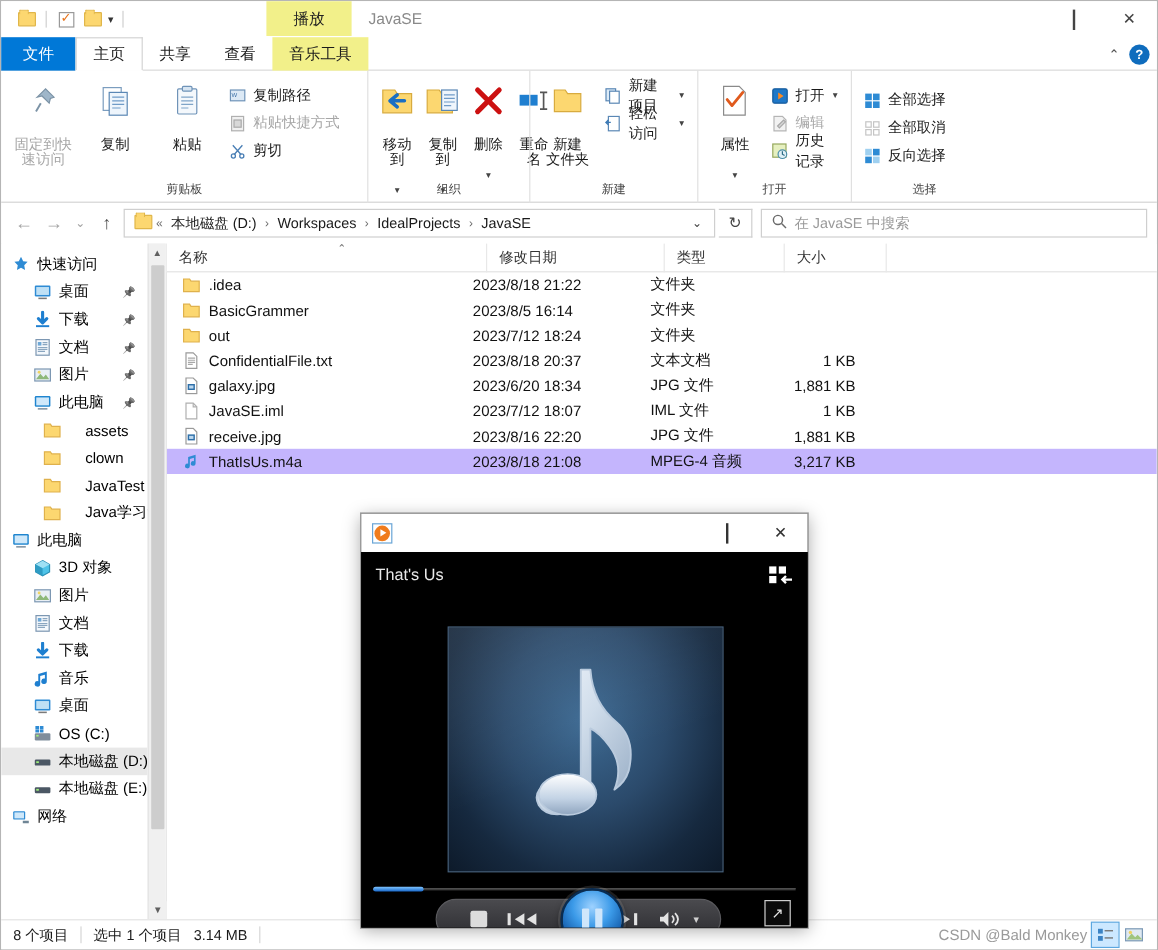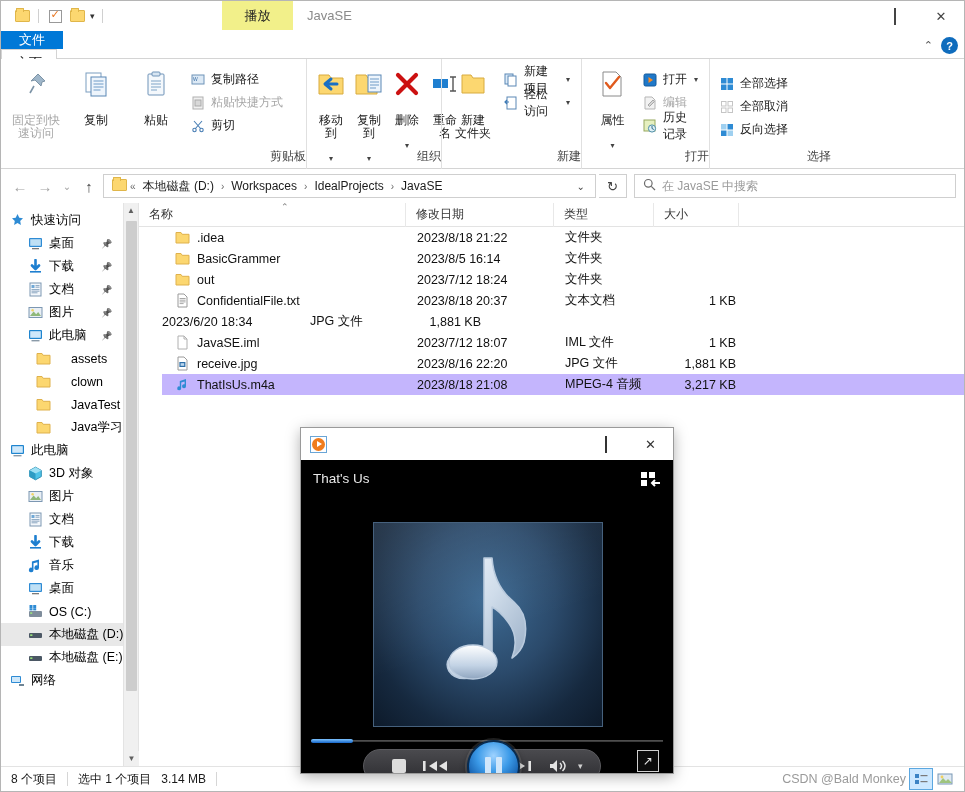--- a/index.html
+++ b/index.html
@@ -32,35 +32,35 @@
     background:#f2f08a; display:flex; align-items:center; justify-content:center;
     font-size:13px; color:#222;
   }
   .win-name { position:absolute; left:306px; top:0; height:29px; display:flex; align-items:center; font-size:13px; color:#8a8a8a; }
   .wincontrols { position:absolute; right:0; top:0; display:flex; height:30px; }
   .wc { width:46px; height:30px; display:flex; align-items:center; justify-content:center; font-size:13px; color:#444; }
   .wc-min:before{content:"";width:11px;height:1px;background:#444;}
   .wc-max:before{content:"";width:10px;height:10px;border:1px solid #444;}
 
   
-  .ribtabs { height:28px; display:flex; align-items:flex-start; background:#fff; position:relative; border-bottom:1px solid #d4d4d4;flex-direction:column;}
+  .ribtabs { height:28px; display:flex; align-items:center; background:#fff; position:relative; border-bottom:1px solid #d4d4d4;}
   .rtab { height:28px; padding:4px 14px; display:flex; align-items:center; font-size:13px; color:#1a1a1a; }
   .rtab.file { background:#0078d7; color:#fff; padding:0 18px; }
   .rtab.active { background:#fff; border:1px solid #d4d4d4; border-bottom:1px solid #fff; margin-bottom:-1px; }
   .rtab.ctx { background:#f2f08a; }
   .ribtabs-right { position:absolute; right:6px; bottom:4px; display:flex; align-items:center; gap:8px; }
   .chev-up { font-size:11px; color:#555; }
   .help-btn { width:17px;height:17px;border-radius:50%;background:#0f6cbd;color:#fff;font-size:11px;
      display:flex;align-items:center;justify-content:center;font-weight:bold;}
 
   
   .ribbon { height:110px; background:#fff; border-bottom:1px solid #d4d4d4; display:flex; position:relative; }
   .rgroup { height:110px; display:flex; flex-direction:column; position:relative; padding-top:4px;}
   .rgroup + .rgroup { border-left:1px solid #e0e0e0; }
-  .rgroup-title { position:absolute; bottom:4px; left:0; width:100%; text-align:right; font-size:12px; color:#444; }
+  .rgroup-title { position:absolute; bottom:4px; left:0; width:100%; text-align:center; font-size:10px; color:#444; }
   .rgroup-body { display:flex; align-items:flex-start; padding:2px 6px 0 6px; gap:2px; }
   .bigbtn { width:58px; display:flex; flex-direction:column; align-items:center; gap:14px; padding:3px 2px; cursor:default;}
   .bigbtn .lbl { font-size:12px; color:#1a1a1a; text-align:center; line-height:13px; }
   .bigbtn.dis .lbl { color:#a6a6a6; }
   .icon32 { width:32px; height:32px; display:flex; align-items:center; justify-content:center; }
   .smallcol { display:flex; flex-direction:column; gap:2px; padding-top:4px; }
   .smallbtn { display:flex; align-items:center; gap:5px; padding:2px 5px 2px 3px; font-size:12px; color:#1a1a1a; height:21px;}
   .smallbtn.dis { color:#a6a6a6; }
   .icon16 { width:16px; height:16px; display:flex; align-items:center; justify-content:center; flex:0 0 16px;}
   .dd-caret { font-size:8px; color:#444; margin-left:2px; }
@@ -90,21 +90,21 @@
   .pin { position:absolute; right:10px; color:#b0b0b0; font-size:11px; transform:rotate(45deg); }
   .scrollcol { width:15px; background:#f0f0f0; position:relative; border-left:1px solid #e3e3e3;}
   .sc-arrow { height:15px; display:flex; align-items:center; justify-content:center; font-size:8px; color:#606060; background:#f0f0f0;}
   .sc-thumb { position:absolute; left:2px; width:11px; background:#cdcdcd; border-radius:1px; }
 
   .filepane { flex:1; display:flex; flex-direction:column; background:#fff; border-left:1px solid #e3e3e3;}
   .colhdr { height:24px; display:flex; align-items:center; border-bottom:1px solid #e3e3e3; background:#fff; position:relative;}
   .ch { font-size:12px; color:#333; padding-left:10px; height:24px; display:flex; align-items:center; border-right:1px solid #e8e8e8;}
   .sortmark { position:absolute; left:142px; top:-1px; font-size:9px; color:#7a7a7a;}
   .rows { flex:1; overflow:hidden; }
-  .row { height:21px; display:flex; align-items:center; font-size:12.5px; color:#111;margin-left:23px; }
+  .row { height:21px; display:flex; align-items:center; font-size:12.5px; color:#111; }
   .row.sel { background:#c4b5fd; }
   .c-name { width:255px; display:flex; align-items:center; gap:7px; padding-left:12px; }
   .c-date { width:148px; }
   .c-type { width:100px; }
   .c-size { width:85px; text-align:right; padding-right:14px; }
   .fi { width:16px; height:16px; flex:0 0 16px; display:flex; align-items:center; justify-content:center;}
 
   
   .statusbar { height:25px; border-top:1px solid #e3e3e3; display:flex; align-items:center; padding:0 10px; gap:10px; font-size:12px; color:#1a1a1a; background:#fff; position:relative;}
   .sb-sep { width:1px; height:14px; background:#d6d6d6; }
@@ -748,20 +748,30 @@
                   </g>
                 </svg>
               </span>
               <span>ConfidentialFile.txt</span>
             </div>
             <div class="c-date">2023/8/18 20:37</div>
             <div class="c-type">文本文档</div>
             <div class="c-size">1 KB</div>
           </div>
           <div class="row">
+            <div class="c-name">
+              <span class="fi">
+                <svg width="15" height="15" viewBox="0 0 15 15">
+                  <path d="M3 1h6l3 3v10H3z" fill="#fff" stroke="#9a9a9a"></path>
+                  <rect x="4.4" y="6" width="6" height="5" fill="#2e6fa8"></rect>
+                  <rect x="5.6" y="7.2" width="3.6" height="2.6" fill="#bcd8ef"></rect>
+                </svg>
+              </span>
+              <span>galaxy.jpg</span>
+            </div>
             <div class="c-date">2023/6/20 18:34</div>
             <div class="c-type">JPG 文件</div>
             <div class="c-size">1,881 KB</div>
           </div>
           <div class="row">
             <div class="c-name">
               <span class="fi">
                 <svg width="15" height="15" viewBox="0 0 15 15">
                   <path d="M3 1h6l3 3v10H3z" fill="#fff" stroke="#b0b0b0"></path>
                   <path d="M9 1v3h3" fill="none" stroke="#b0b0b0"></path>

